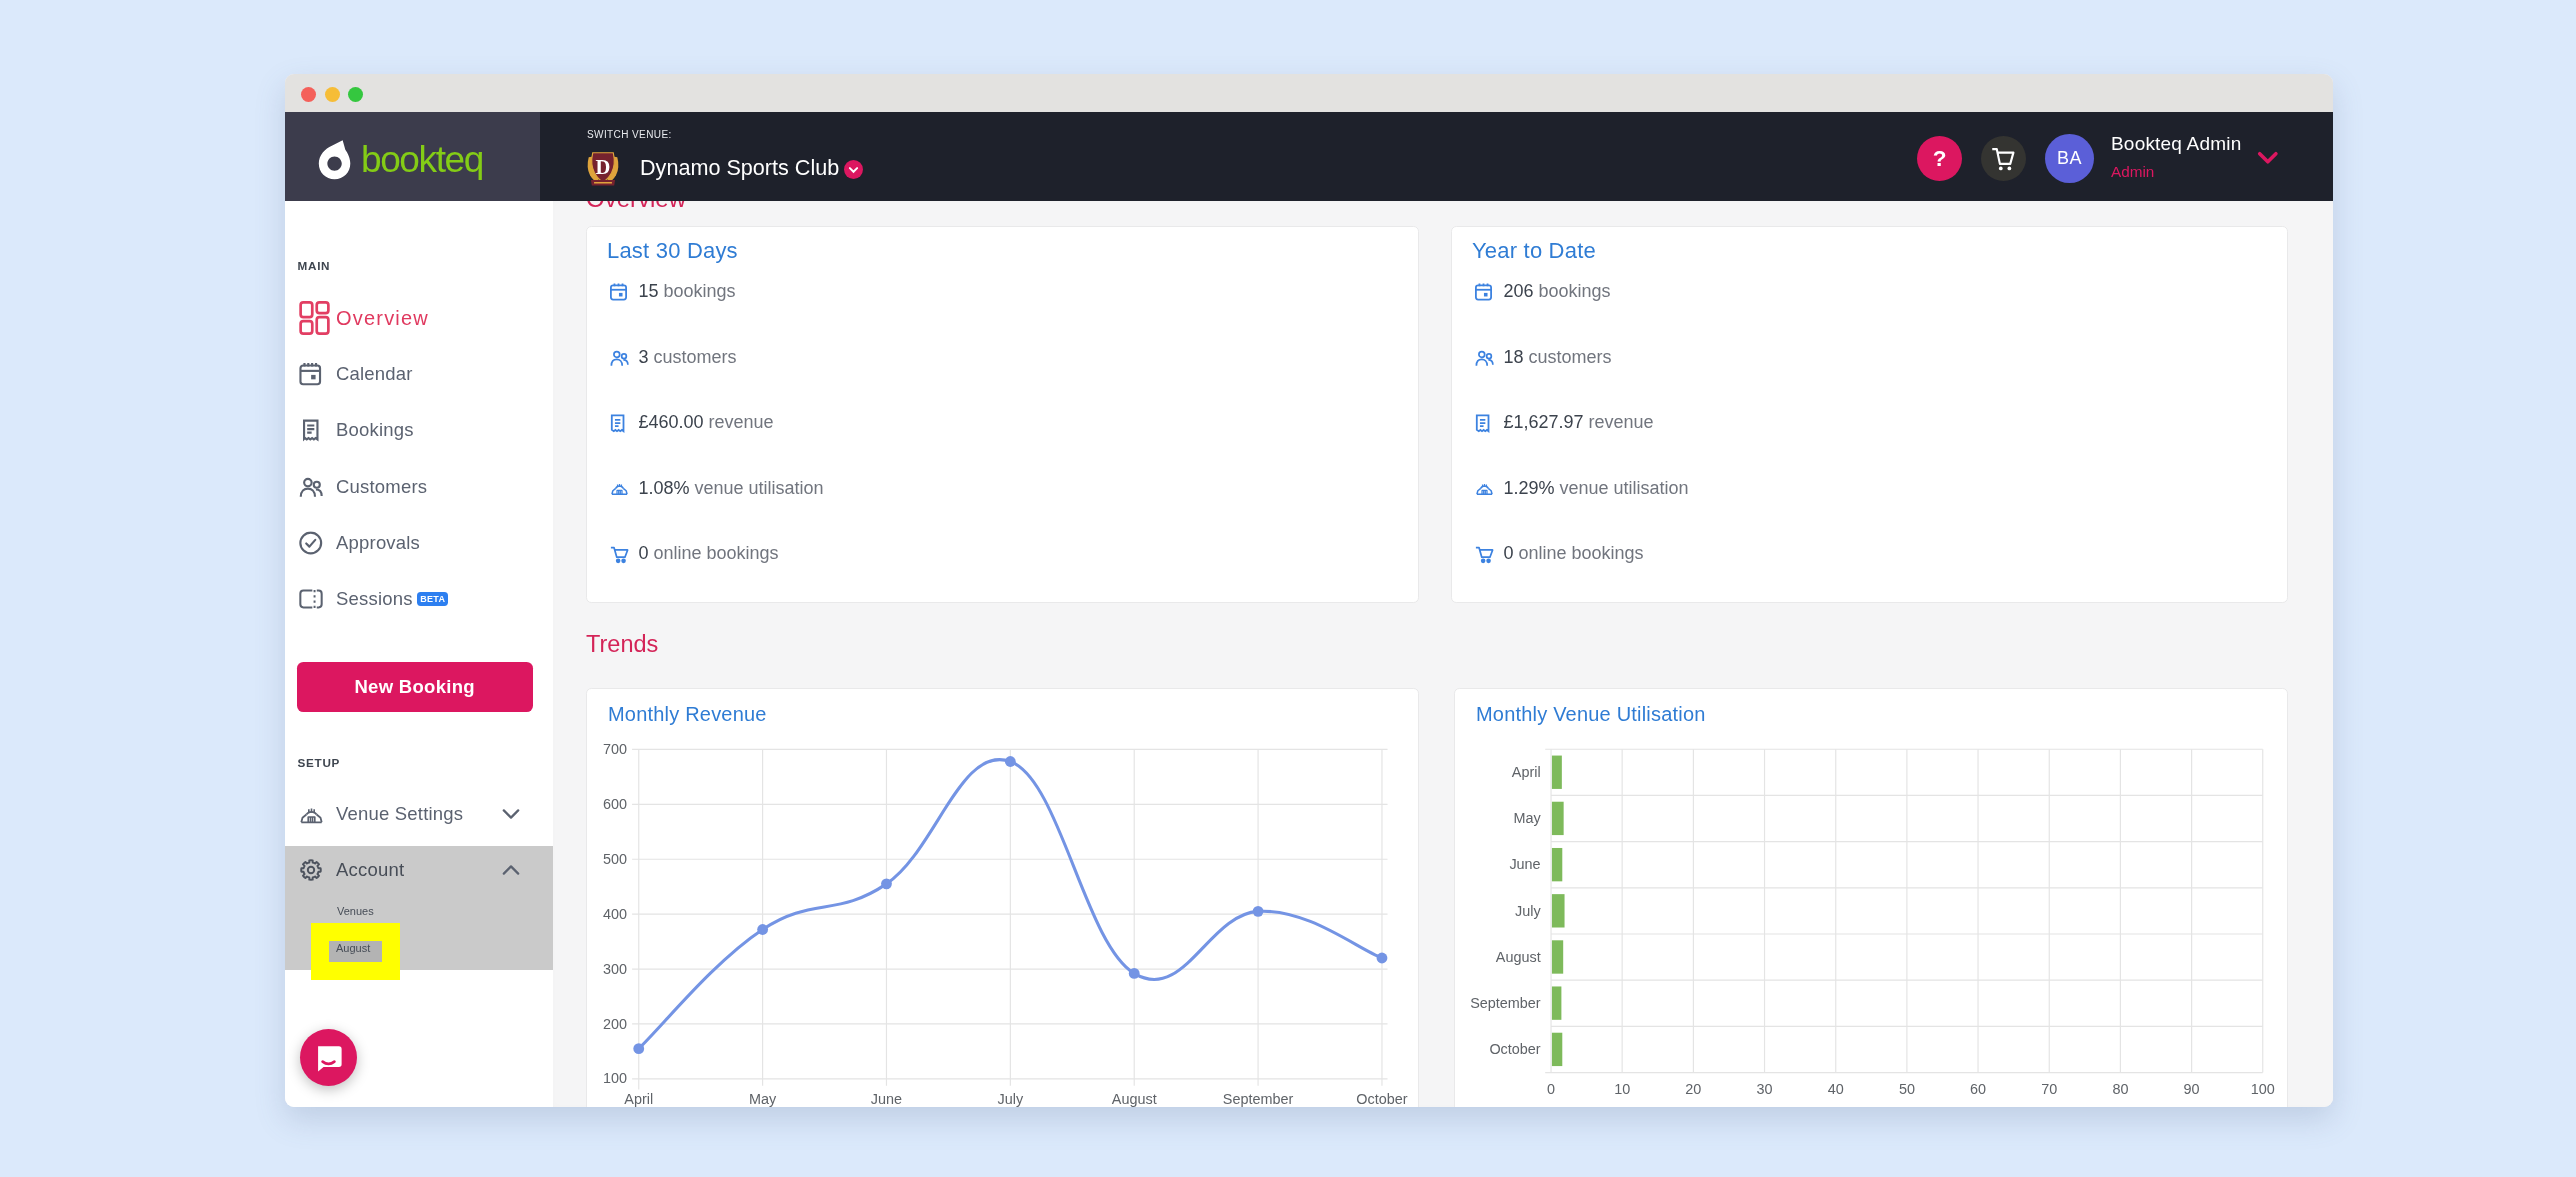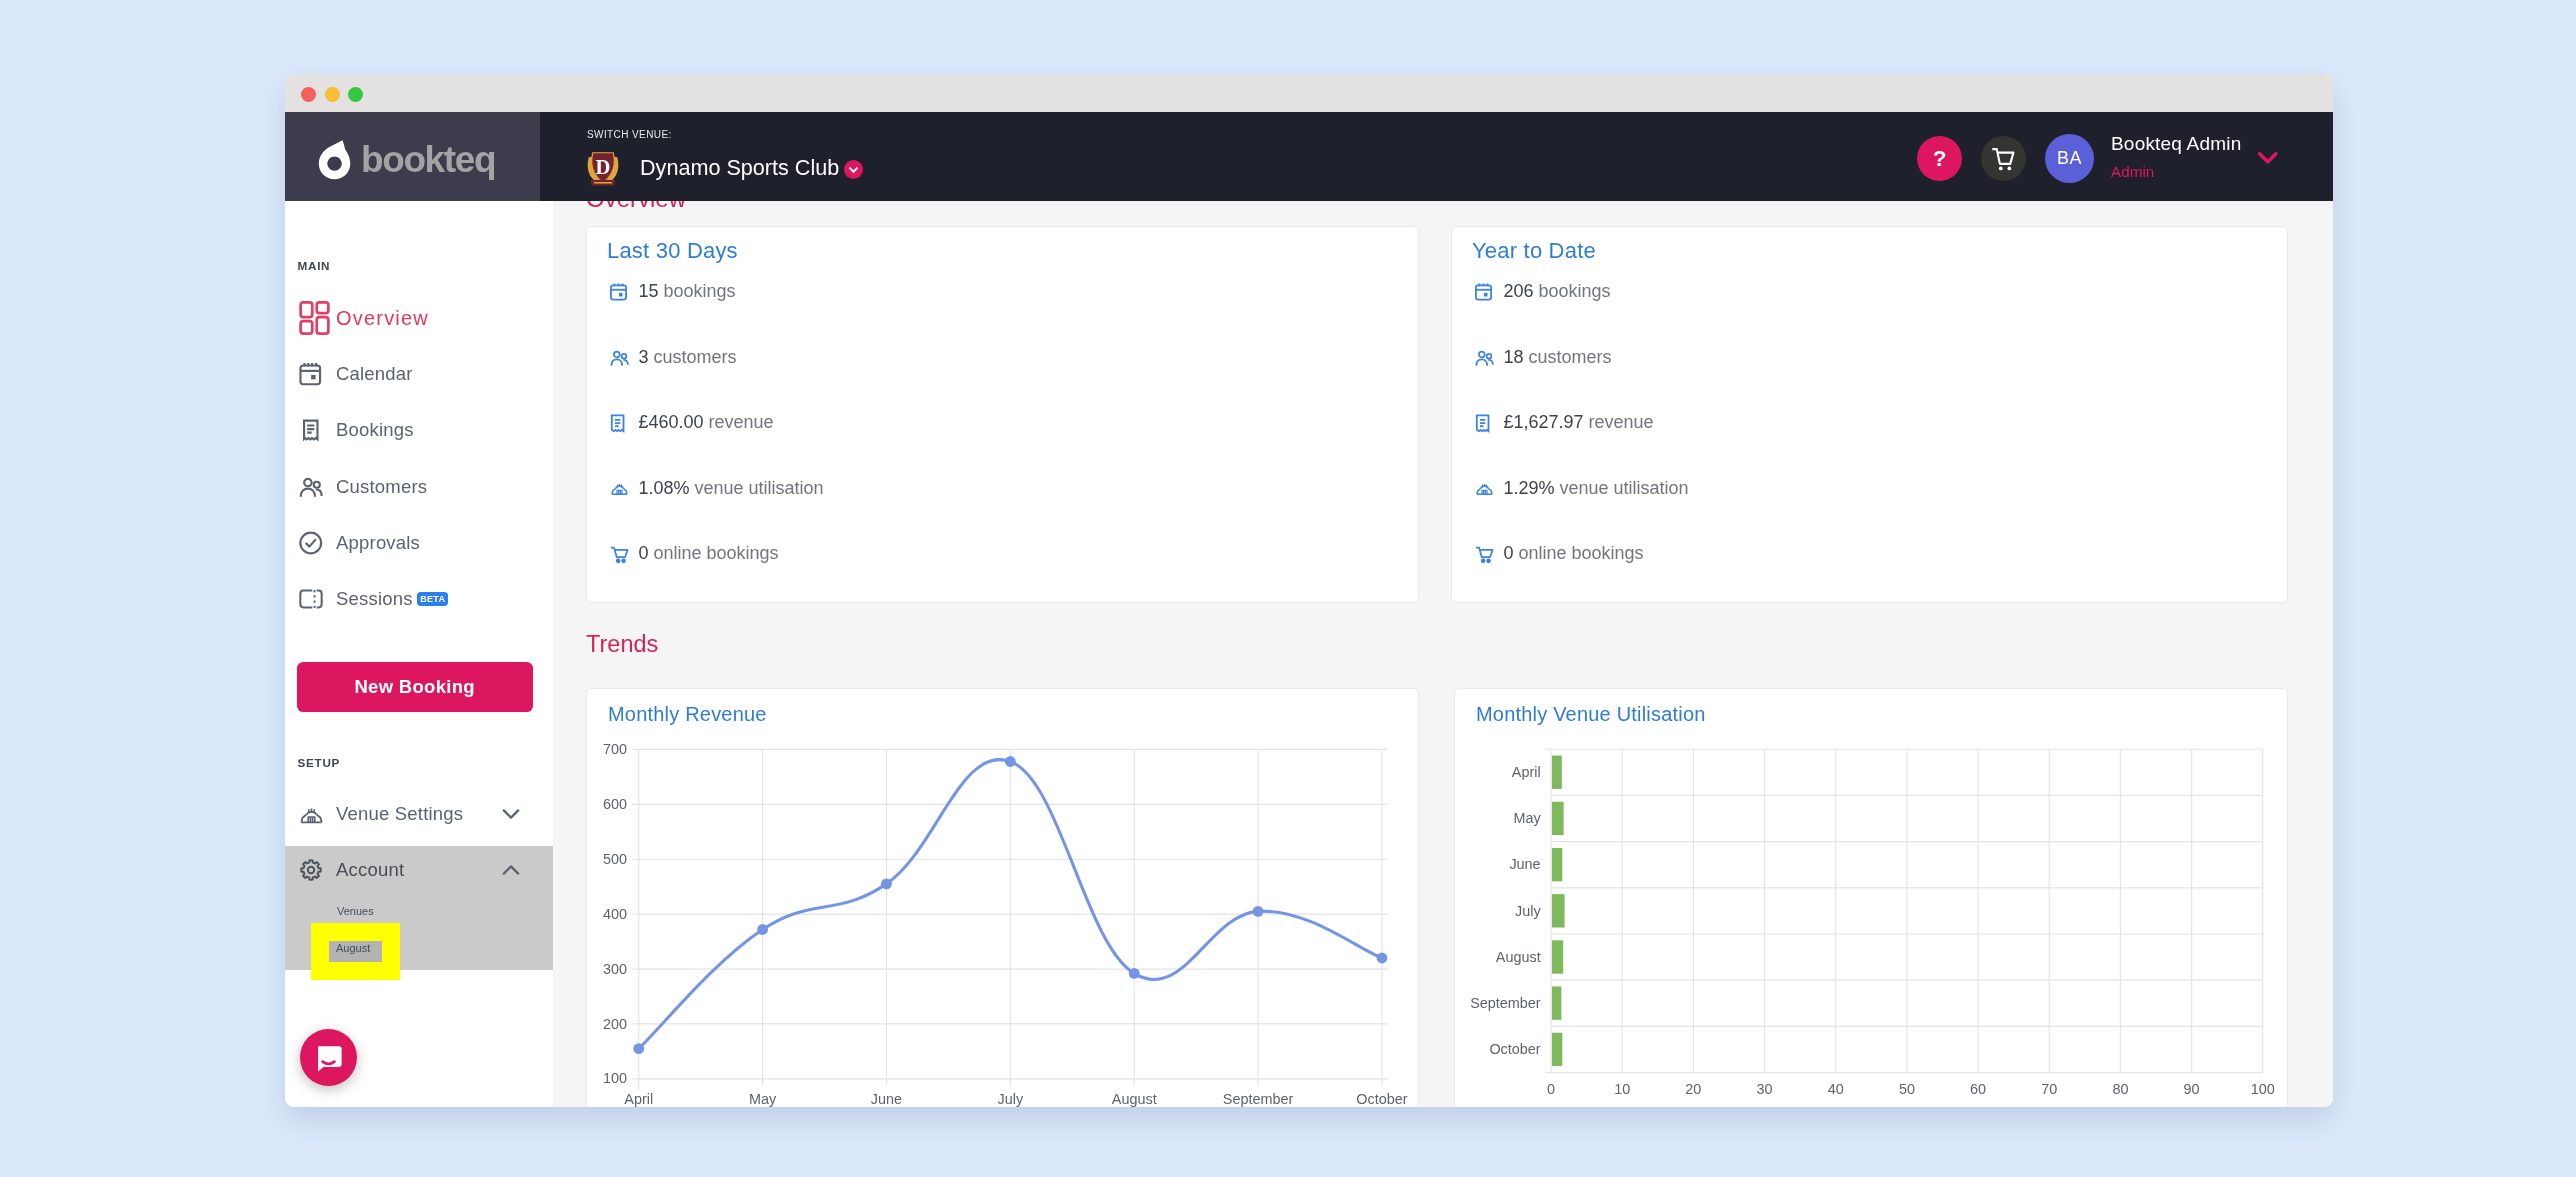--- a/index.html
+++ b/index.html
@@ -6,21 +6,21 @@
 html,body { width:2576px; height:1178px; }
 body { background:#dbe9fb; font-family:"Liberation Sans", sans-serif; position:relative; overflow:hidden; }
 .win { position:absolute; left:285px; top:74px; width:2048px; height:1033px; border-radius:9px; overflow:hidden; background:#f5f5f6; box-shadow:0 12.6px 31px rgba(80,100,140,.20); }
 .titlebar { position:absolute; left:0; top:0; width:100%; height:38px; background:#e3e2e0; z-index:4; }
 .dot { position:absolute; top:13px; width:15.3px; height:15.3px; border-radius:50%; }
 .dot.r { left:16px; background:#f4605a; }
 .dot.y { left:40px; background:#f6bd37; }
 .dot.g { left:63px; background:#35c73f; }
 .header { position:absolute; left:0; top:38px; width:100%; height:89px; background:#1e212b; z-index:3; }
 .logoarea { position:absolute; left:0; top:0; width:255px; height:89px; background:#3c3c4c; }
-.bq-text { position:absolute; left:76px; top:29px; color:#a3a3a3; font-size:37px; font-weight:bold; letter-spacing:-1.4px; line-height:38px; }
+.bq-text { position:absolute; left:76px; top:29px; color:#84cc16; font-size:37px; font-weight:normal; letter-spacing:-1.4px; line-height:38px; }
 .sv-label { position:absolute; left:302px; top:17px; color:#e8eaee; font-size:10px; letter-spacing:0.4px; }
 .crest { position:absolute; left:301px; top:38px; width:34px; height:36px; }
 .venue-name { position:absolute; left:355px; top:43px; color:#fff; font-size:21.6px; line-height:25px; }
 .pinkchev { position:absolute; left:559px; top:48px; width:19px; height:19px; border-radius:50%; background:#dc1760; }
 .hbtn { position:absolute; border-radius:50%; }
 .q-circle { left:1632px; top:24px; width:45px; height:45px; background:#dc1760; color:#fff; font-size:22.5px; font-weight:bold; text-align:center; line-height:45px; }
 .cart-circle { left:1696px; top:24px; width:45px; height:45px; background:#343431; }
 .ba-circle { left:1760px; top:21.6px; width:49px; height:49px; background:#5b5fd8; color:#fff; font-size:18px; text-align:center; line-height:49px; letter-spacing:0.5px; }
 .uname { position:absolute; left:1826px; top:21px; color:#fff; font-size:19px; font-weight:500; letter-spacing:0.2px; line-height:21.6px; }
 .urole { position:absolute; left:1826px; top:51px; color:#dc1760; font-size:15.3px; line-height:18px; }

